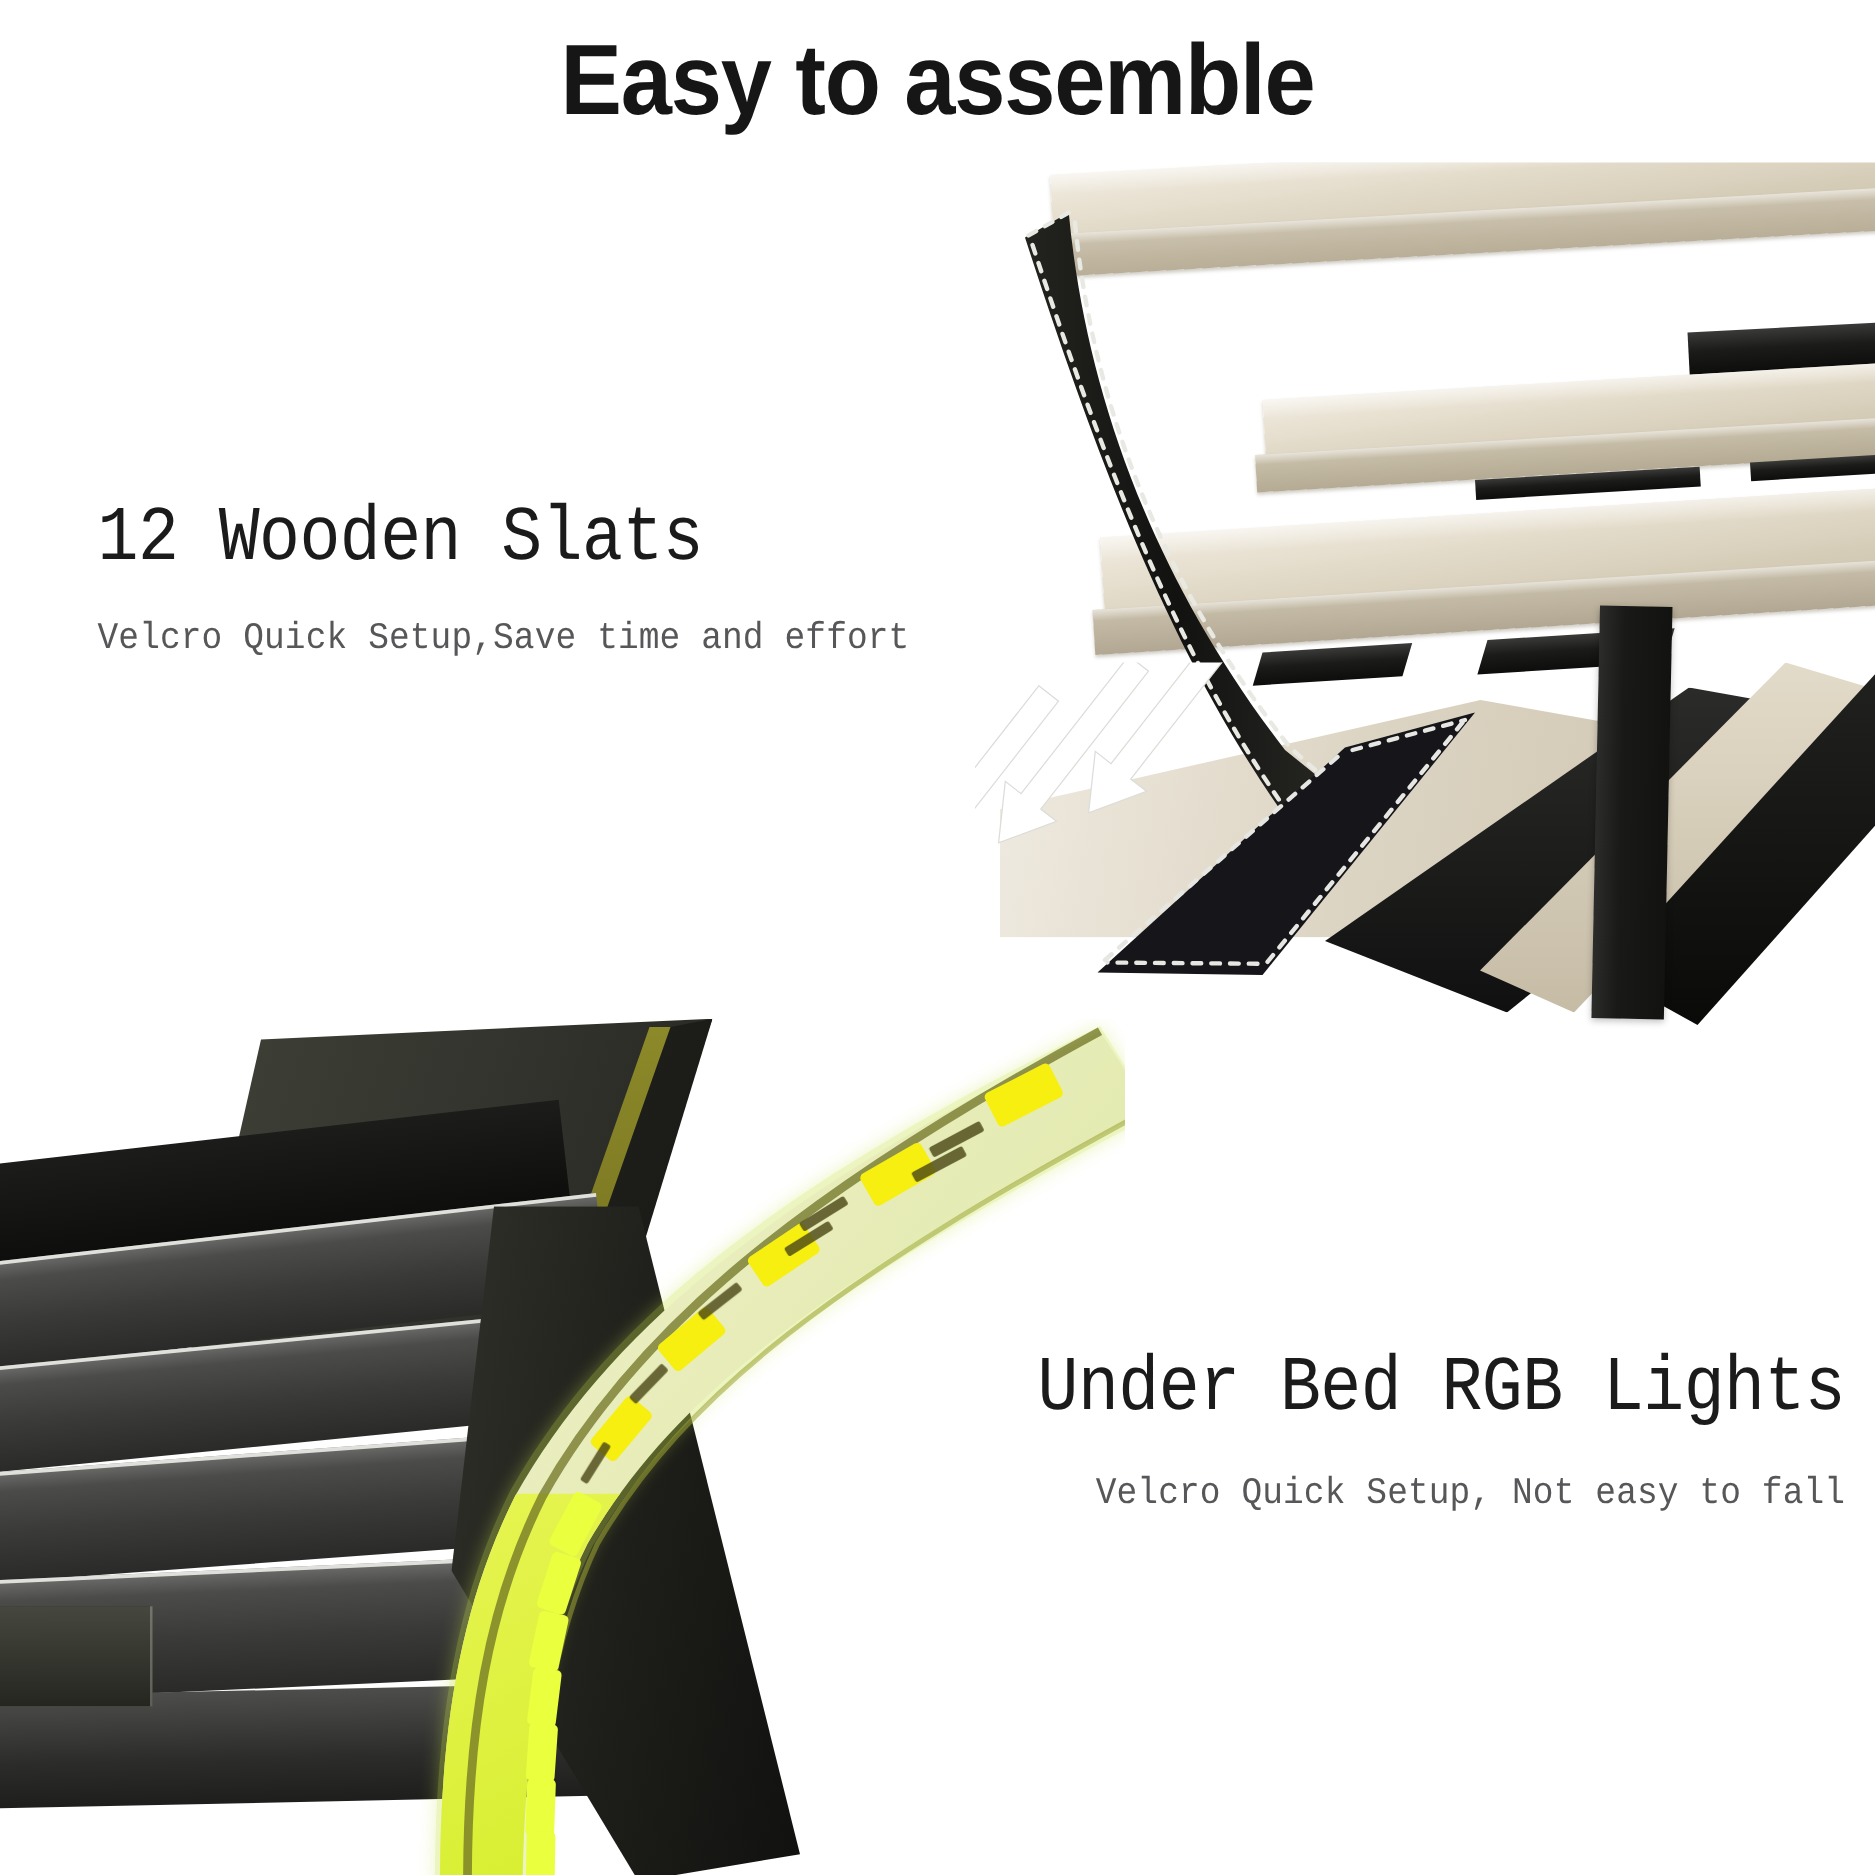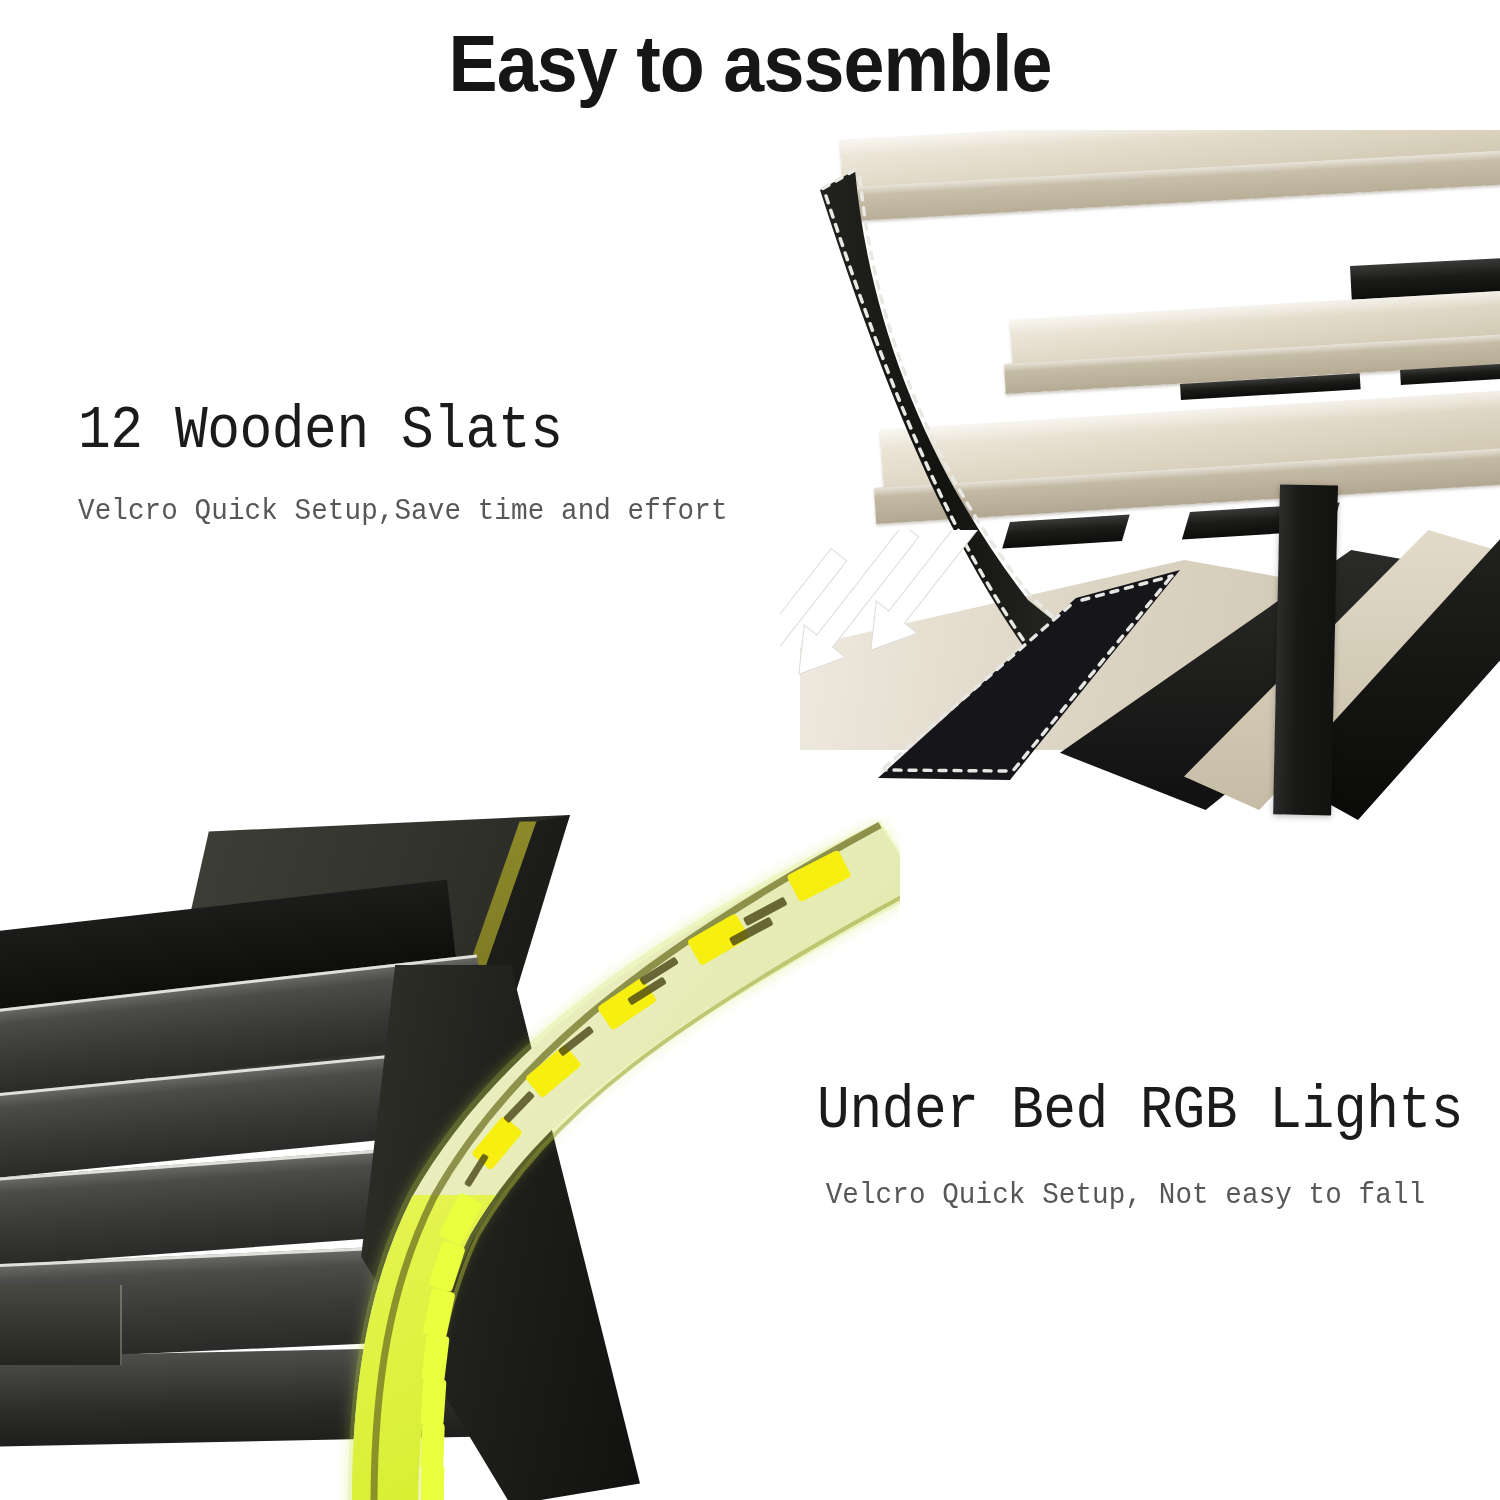--- a/index.html
+++ b/index.html
@@ -53,21 +53,21 @@
     color: #57575a;
     letter-spacing: 0.1px;
     line-height: 1.2;
     white-space: nowrap;
     transform: scaleX(0.92);
   }
   #slats-block { left: 78px; top: 398px; }
   #slats-block .feature-heading { transform-origin: 0 50%; }
   #slats-block .feature-sub { transform-origin: 0 50%; margin-top: 30px; }
 
-  #rgb-block { right: 81px; top: 1078px; text-align: center; }
+  #rgb-block { right: 68px; top: 1078px; text-align: right; }
   #rgb-block .feature-heading { transform-origin: 100% 50%; }
   #rgb-block .feature-sub { transform-origin: 100% 50%; margin-top: 34px; }
 
   
   #photo-slats {
     position: absolute;
     left: 760px;
     top: 130px;
     width: 740px;
     height: 700px;

